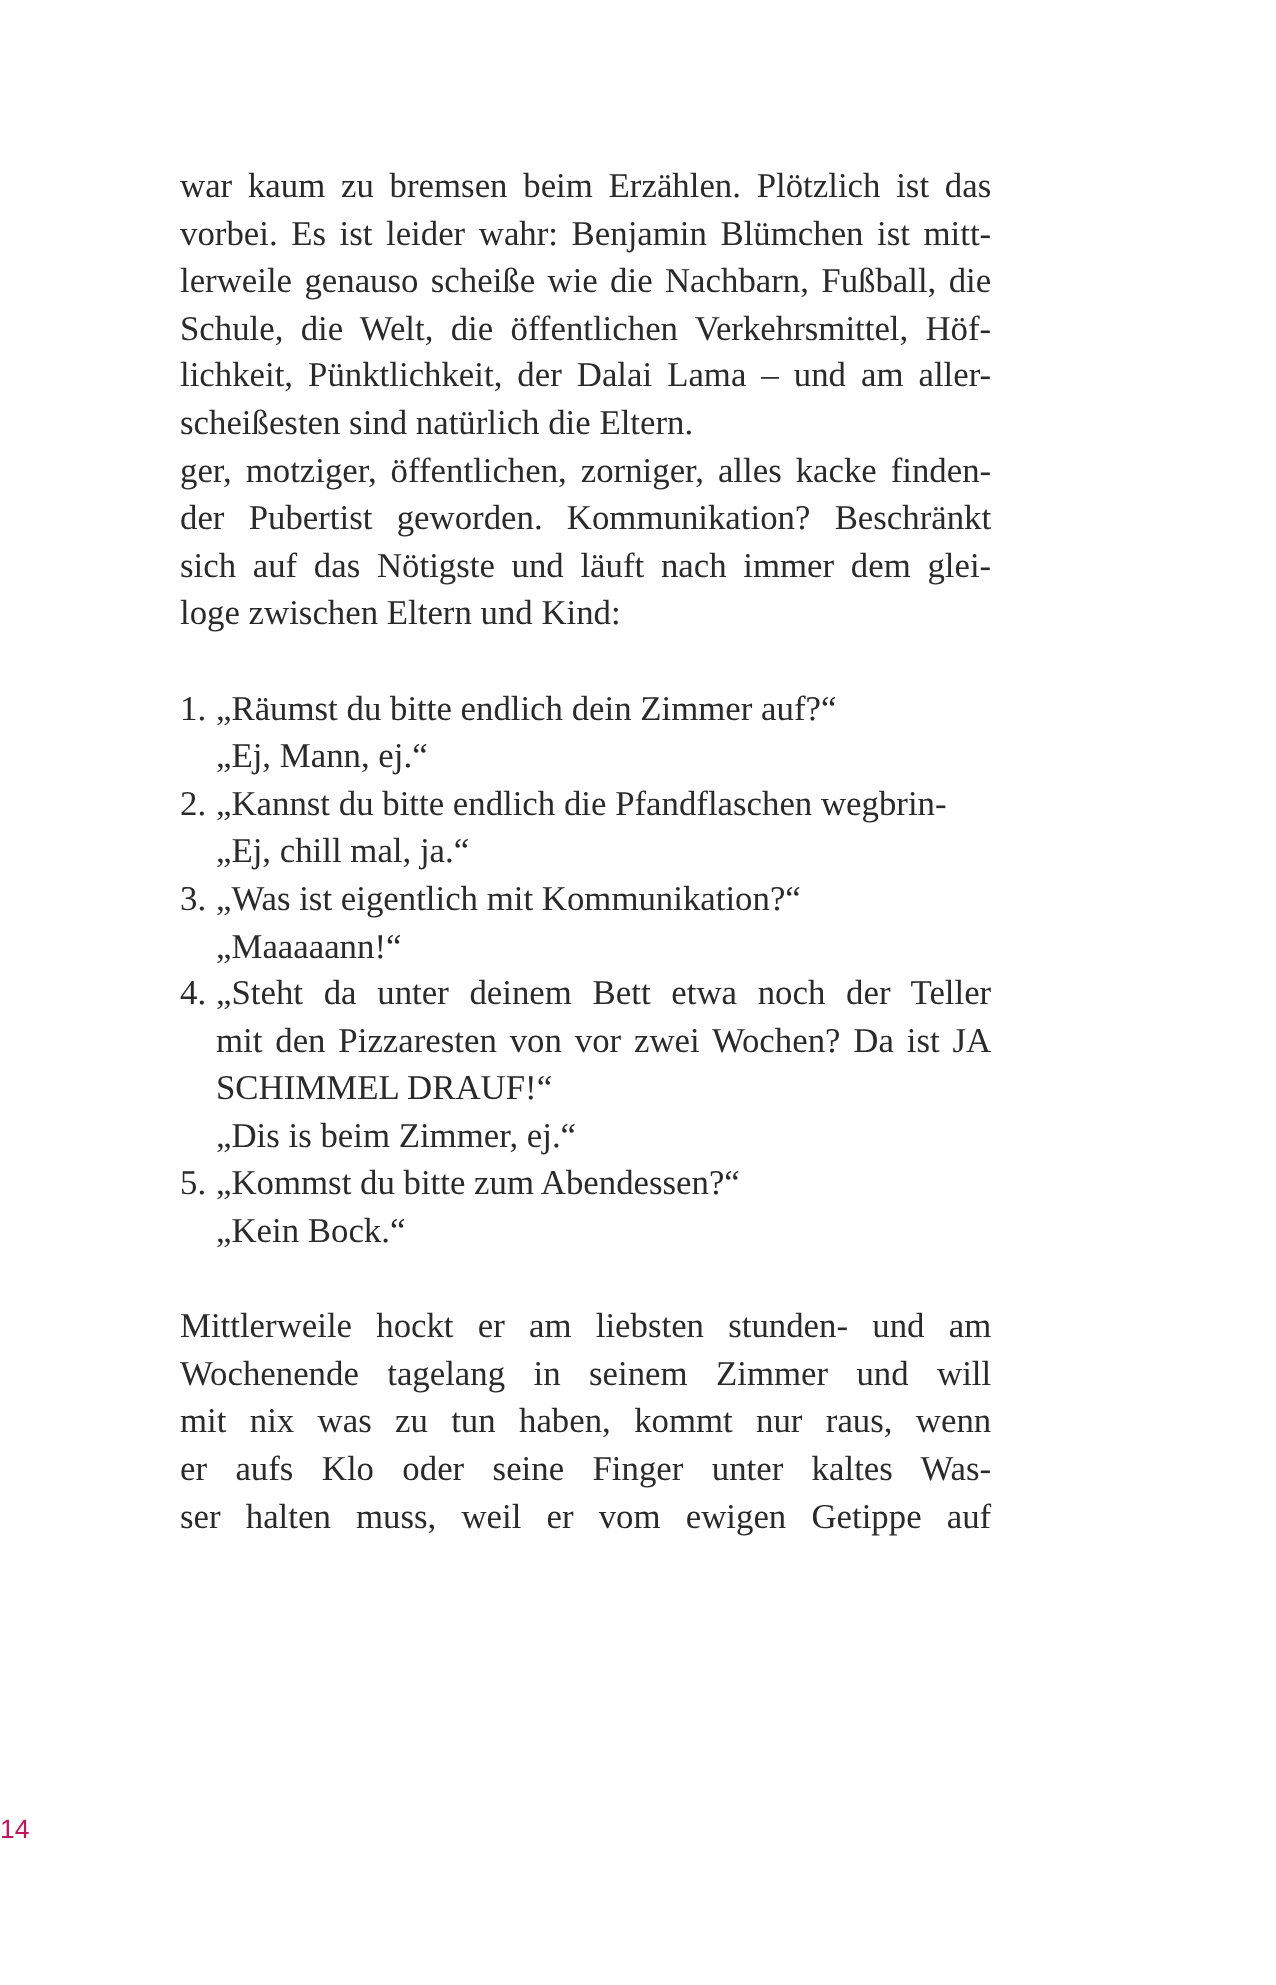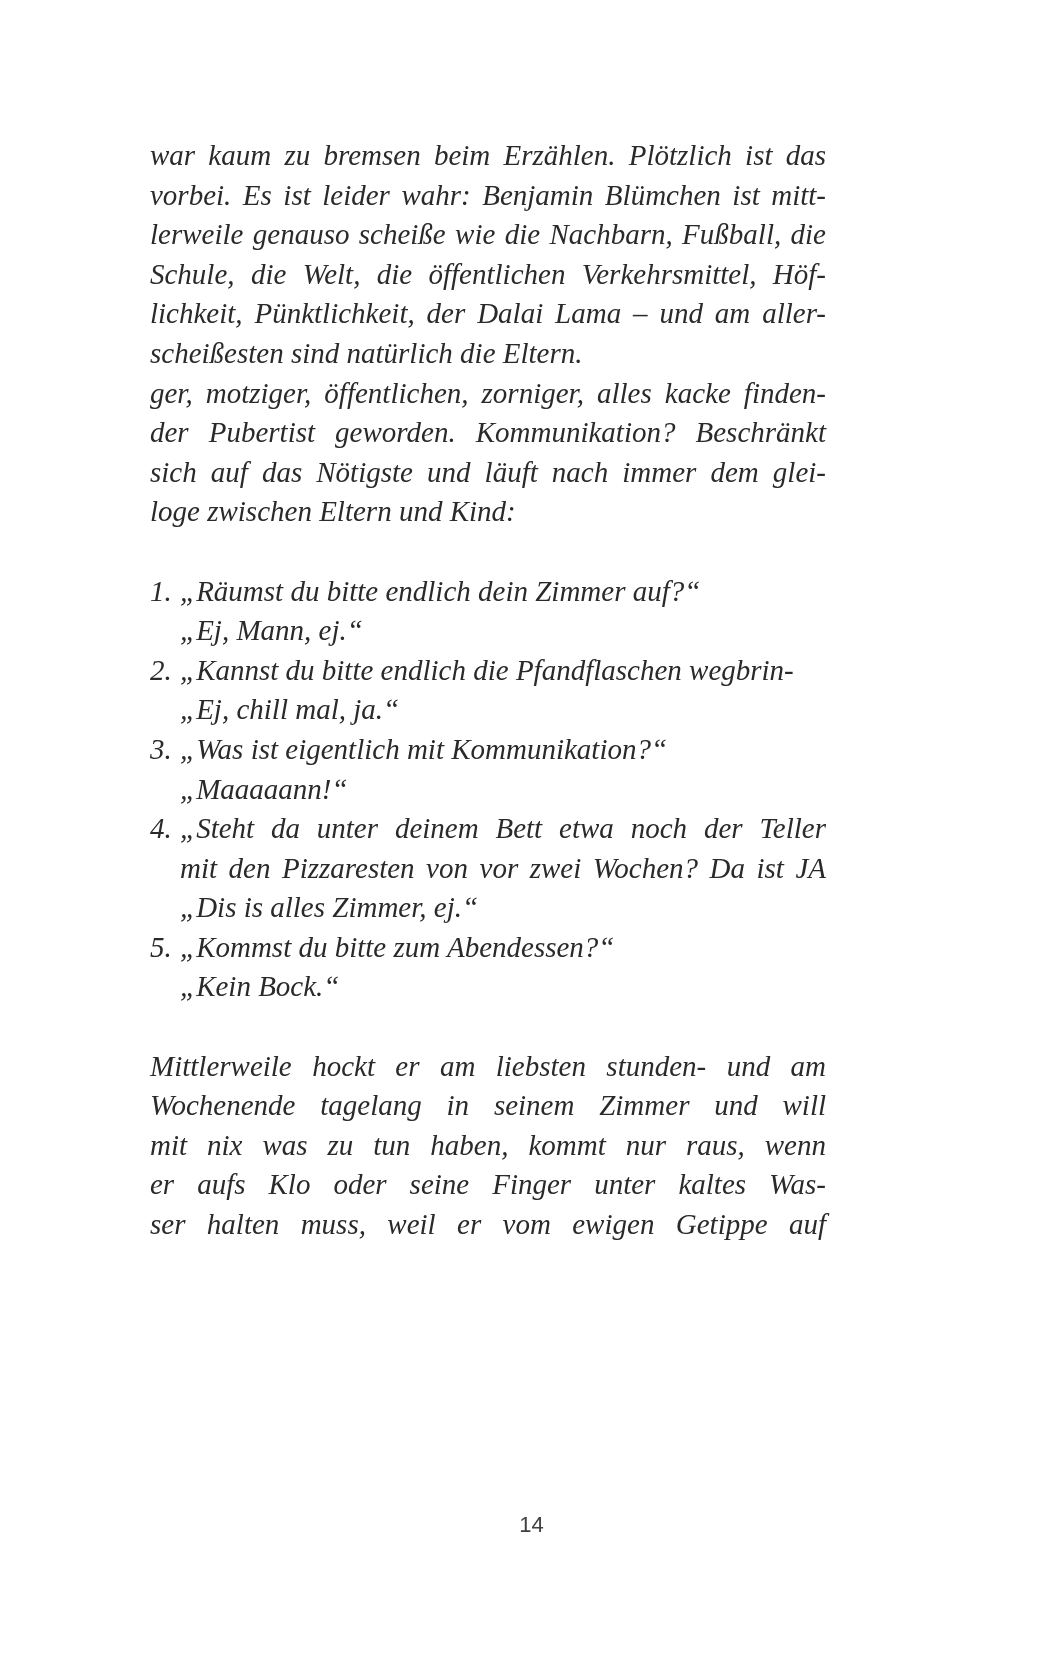--- a/index.html
+++ b/index.html
@@ -13,21 +13,20 @@
       position: relative;
       overflow: hidden;
       color: #2a2a2a;
       font-family: "Liberation Serif", "DejaVu Serif", serif;
     }
     .page {
       position: absolute;
       left: 150px;
       top: 136px;
       width: 676px;
-      font-style: italic;
     }
     .line {
       font-size: 29px;
       line-height: 39.6px;
       height: 39.6px;
       white-space: nowrap;
     }
     .justify {
       text-align: justify;
       text-align-last: justify;
@@ -45,24 +44,23 @@
     .list-num {
       position: absolute;
       left: 0;
       top: 0;
     }
     .page-number {
       position: absolute;
       left: 0;
       width: 1063px;
       top: 1512px;
-      text-align: center;
       font-family: "Liberation Sans", "DejaVu Sans", sans-serif;
       font-size: 22px;
-      color: #404040;
+      color: #be185d;
     }
   </style>
 </head>
 <body>
 
 <div class="page">
 
   <div>
     <div class="line justify">war kaum zu bremsen beim Erzählen. Plötzlich ist das</div>
     <div class="line justify">vorbei. Es ist leider wahr: Benjamin Blümchen ist mitt-</div>
@@ -106,21 +104,22 @@
       </div>
       <div class="line list-line">„Maaaaann!“</div>
     </div>
 
     <div>
       <div class="line list-line">
         <span class="list-num">4.</span>
         <div class="justify">„Steht da unter deinem Bett etwa noch der Teller</div>
       </div>
       <div class="line list-line justify">mit den Pizzaresten von vor zwei Wochen? Da ist JA</div>
-      <div class="line list-line">„Dis is alles Zimmer, ej.“</div>
+      <div class="line list-line">SCHIMMEL DRAUF!“</div>
+      <div class="line list-line">„Dis is beim Zimmer, ej.“</div>
     </div>
 
     <div>
       <div class="line list-line">
         <span class="list-num">5.</span>
         <span>„Kommst du bitte zum Abendessen?“</span>
       </div>
       <div class="line list-line">„Kein Bock.“</div>
     </div>
   </div>

